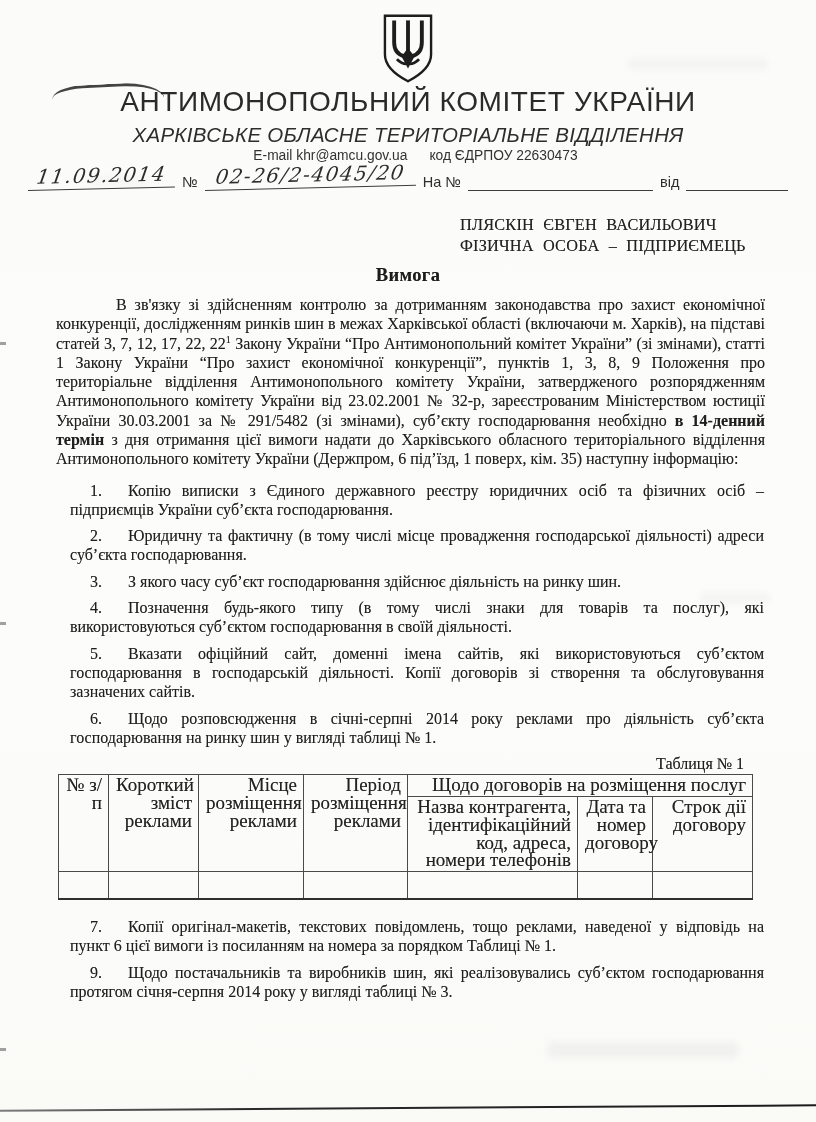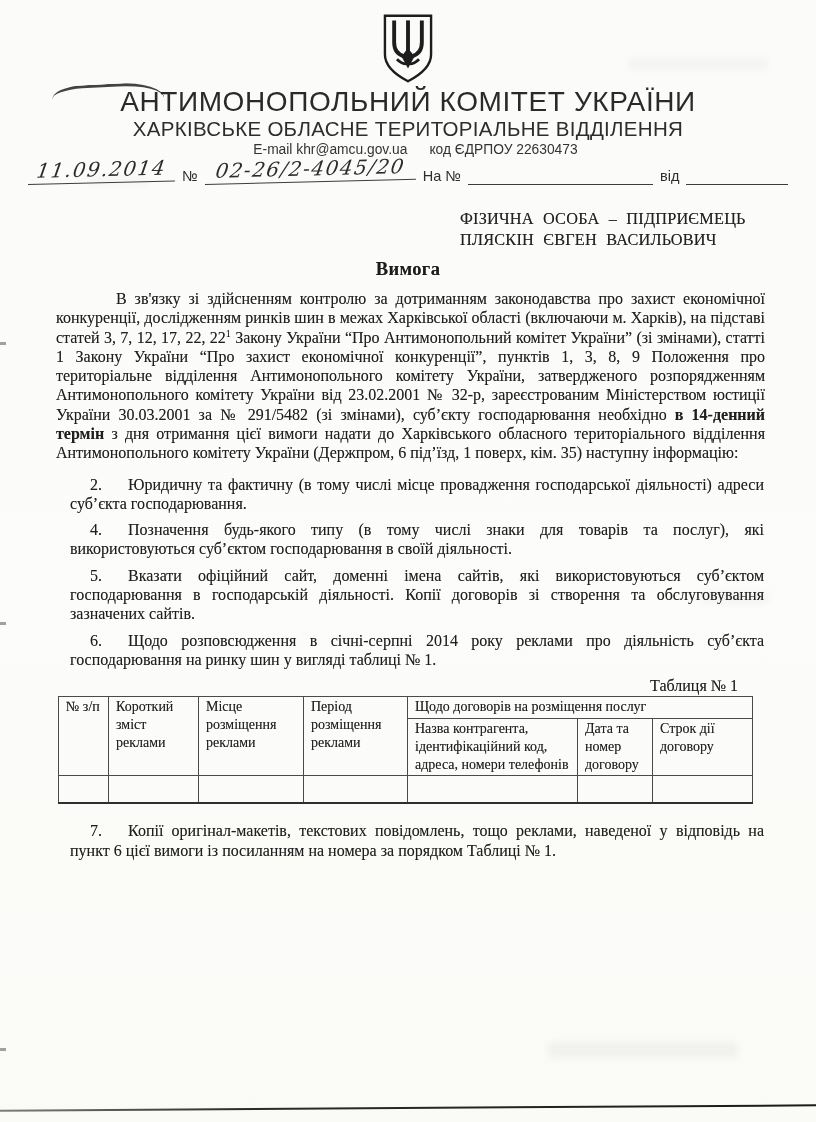--- a/index.html
+++ b/index.html
@@ -21,21 +21,21 @@
   .g3{left:88px;top:176px;width:60px;height:10px;opacity:.04;}
   .g4{left:700px;top:592px;width:70px;height:12px;opacity:.05;}
   .tick{position:absolute;left:0;width:6px;height:3px;background:#555;opacity:.55;}
   .t1{top:342px;} .t2{top:622px;} .t3{top:1048px;}
   
   .hdr{text-align:center;padding-top:13px;}
   .emblem{display:block;margin:0 auto 2px auto;}
   .org-name{font-family:"Liberation Sans",sans-serif;font-size:28px;letter-spacing:.6px;
     color:#2a2a2a;line-height:1.08;}
   .org-sub{font-family:"Liberation Sans",sans-serif;font-size:20.5px;letter-spacing:.3px;
-    color:#2d2d2d;line-height:1.12;margin-top:1px;}
+    color:#2d2d2d;line-height:1.12;margin-top:7px;font-style:italic;}
   .org-addr{font-family:"Liberation Sans",sans-serif;font-size:13.8px;color:#333;margin-top:3px;}
   .org-contacts{font-family:"Liberation Sans",sans-serif;font-size:13.8px;color:#333;margin-top:1px;margin-left:15px;}
   .org-contacts .gap{margin-left:22px;}
   
   .refline{display:flex;align-items:flex-end;margin:2px 28px 0 28px;
     font-family:"Liberation Sans",sans-serif;font-size:14.5px;color:#2e2e2e;}
   .seg{border-bottom:1.6px solid #3c3c3c;text-align:center;}
   .hwseg{transform:rotate(-1.4deg);transform-origin:left bottom;}
   .hw{display:inline-block;font-family:"DejaVu Serif",serif;font-style:italic;
     font-size:20px;letter-spacing:1.5px;color:#2c2c2c;transform:skewX(-10deg);
@@ -55,27 +55,27 @@
   .bodytext{text-shadow:0 0 .5px rgba(35,35,35,.45);}
   .intro{margin:0 51px 0 56px;font-size:16px;line-height:19.3px;text-align:justify;
     text-indent:60px;}
   .intro sup{font-size:10px;vertical-align:super;line-height:0;}
   .items{margin-top:12px;}
   .item{margin:0 52px 7px 70px;font-size:16px;line-height:19.3px;text-align:justify;
     text-indent:20px;}
   .item .num{margin-right:26px;}
   
   .tblwrap{margin:8px 0 0 58px;width:694px;}
-  .tbl-caption{font-size:16px;text-align:right;margin:0 14px 1px 0;
+  .tbl-caption{font-size:16px;text-align:right;margin:0 8px 1px 0;
     text-shadow:0 0 .5px rgba(35,35,35,.45);}
   table.req{border-collapse:collapse;width:694px;table-layout:fixed;
     border:1.5px solid #3e3e3e;border-bottom:2.5px solid #2f2f2f;}
   table.req th, table.req td{border:1px solid #4a4a4a;font-weight:normal;
-    vertical-align:top;text-align:left;padding:1px 6px 2px 7px;
-    font-size:14px;line-height:17.8px;color:#222;
+    vertical-align:top;text-align:right;padding:1px 6px 2px 7px;
+    font-size:19px;line-height:17.8px;color:#222;
     text-shadow:0 0 .5px rgba(35,35,35,.45);}
   th.just{text-align:justify;text-align-last:auto;}
   tr.empty-row td{height:23px;}
   .after-table{margin-top:17px;}
 </style>
 </head>
 <body>
 
 <div class="page">
 
@@ -110,30 +110,32 @@
     <span class="seg seg-date hwseg"><span class="hw">11.09.2014</span></span>
     <span class="lbl">№</span>
     <span class="seg seg-num hwseg"><span class="hw">02-26/2-4045/20</span></span>
     <span class="lbl">На №</span>
     <span class="seg seg-in"></span>
     <span class="lbl">від</span>
     <span class="seg seg-from"></span>
   </div>
 
   <div class="recipient">
+    <div>ПЛЯСКІН ЄВГЕН ВАСИЛЬОВИЧ</div>
     <div>ФІЗИЧНА ОСОБА – ПІДПРИЄМЕЦЬ</div>
-    <div>ПЛЯСКІН ЄВГЕН ВАСИЛЬОВИЧ</div>
   </div>
 
   <h1 class="doc-title">Вимога</h1>
 
   <p class="intro bodytext"><span>В зв'язку зі здійсненням контролю за дотриманням законодавства про захист економічної конкуренції, дослідженням ринків шин в межах Харківської області (включаючи м. Харків), на підставі статей 3, 7, 12, 17, 22, 22</span><sup>1</sup><span> Закону України “Про Антимонопольний комітет України” (зі змінами), статті 1 Закону України “Про захист економічної конкуренції”, пунктів 1, 3, 8, 9 Положення про територіальне відділення Антимонопольного комітету України, затвердженого розпорядженням Антимонопольного комітету України від 23.02.2001 № 32-р, зареєстрованим Міністерством юстиції України 30.03.2001 за № 291/5482 (зі змінами), суб’єкту господарювання необхідно </span><b>в 14-денний термін</b><span> з дня отримання цієї вимоги надати до Харківського обласного територіального відділення Антимонопольного комітету України (Держпром, 6 під’їзд, 1 поверх, кім. 35) наступну інформацію:</span></p>
 
   <div class="items bodytext">
+    <p class="item"><span class="num">1.</span><span>Копію виписки з Єдиного державного реєстру юридичних осіб та фізичних осіб – підприємців України суб’єкта господарювання.</span></p>
     <p class="item"><span class="num">2.</span><span>Юридичну та фактичну (в тому числі місце провадження господарської діяльності) адреси суб’єкта господарювання.</span></p>
+    <p class="item"><span class="num">3.</span><span>З якого часу суб’єкт господарювання здійснює діяльність на ринку шин.</span></p>
     <p class="item"><span class="num">4.</span><span>Позначення будь-якого типу (в тому числі знаки для товарів та послуг), які використовуються суб’єктом господарювання в своїй діяльності.</span></p>
     <p class="item"><span class="num">5.</span><span>Вказати офіційний сайт, доменні імена сайтів, які використовуються суб’єктом господарювання в господарській діяльності. Копії договорів зі створення та обслуговування зазначених сайтів.</span></p>
     <p class="item"><span class="num">6.</span><span>Щодо розповсюдження в січні-серпні 2014 року реклами про діяльність суб’єкта господарювання на ринку шин у вигляді таблиці № 1.</span></p>
   </div>
 
   <div class="tblwrap">
     <div class="tbl-caption">Таблиця № 1</div>
     <table class="req">
       <colgroup>
         <col style="width:50px">
@@ -165,16 +167,17 @@
           <td></td>
           <td></td>
           <td></td>
         </tr>
       </tbody>
     </table>
   </div>
 
   <div class="items bodytext after-table">
     <p class="item"><span class="num">7.</span><span>Копії оригінал-макетів, текстових повідомлень, тощо реклами, наведеної у відповідь на пункт 6 цієї вимоги із посиланням на номера за порядком Таблиці № 1.</span></p>
+    <p class="item"><span class="num">9.</span><span>Щодо постачальників та виробників шин, які реалізовувались суб’єктом господарювання протягом січня-серпня 2014 року у вигляді таблиці № 3.</span></p>
   </div>
 
   <div class="bottom-line"></div>
 </div>
 
 </body></html>

